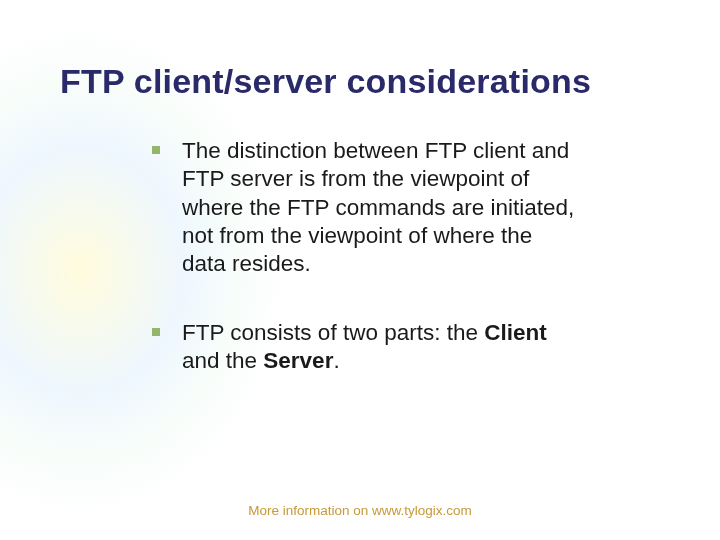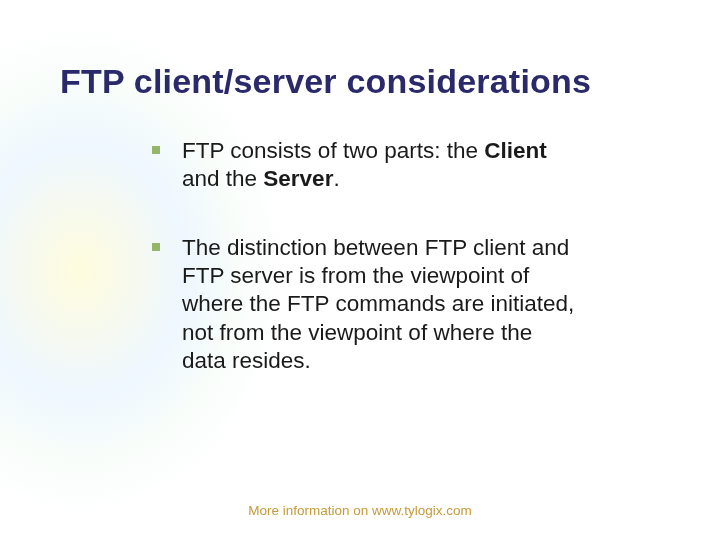--- a/index.html
+++ b/index.html
@@ -82,28 +82,28 @@
 <div class="bg-gradient"></div>
 
 <div class="slide">
 
   <h1 class="title">FTP client/server considerations</h1>
 
   <div class="bullets">
 
     <div class="bullet-row">
       <div class="bullet-square"></div>
-      <div class="bullet-text">
-        <span>FTP consists of two parts: the </span><b>Client</b><span> and the </span><b>Server</b><span>.</span>
-      </div>
+      <div class="bullet-text">The distinction between FTP client and FTP server is from the viewpoint of where the FTP commands are initiated, not from the viewpoint of where the data resides.</div>
     </div>
 
     <div class="bullet-row">
       <div class="bullet-square"></div>
-      <div class="bullet-text">The distinction between FTP client and FTP server is from the viewpoint of where the FTP commands are initiated, not from the viewpoint of where the data resides.</div>
+      <div class="bullet-text">
+        <span>FTP consists of two parts: the </span><b>Client</b><span> and the </span><b>Server</b><span>.</span>
+      </div>
     </div>
 
 
   </div>
 
 </div>
 
 <div class="footer">More information on www.tylogix.com</div>
 
 </body></html>

